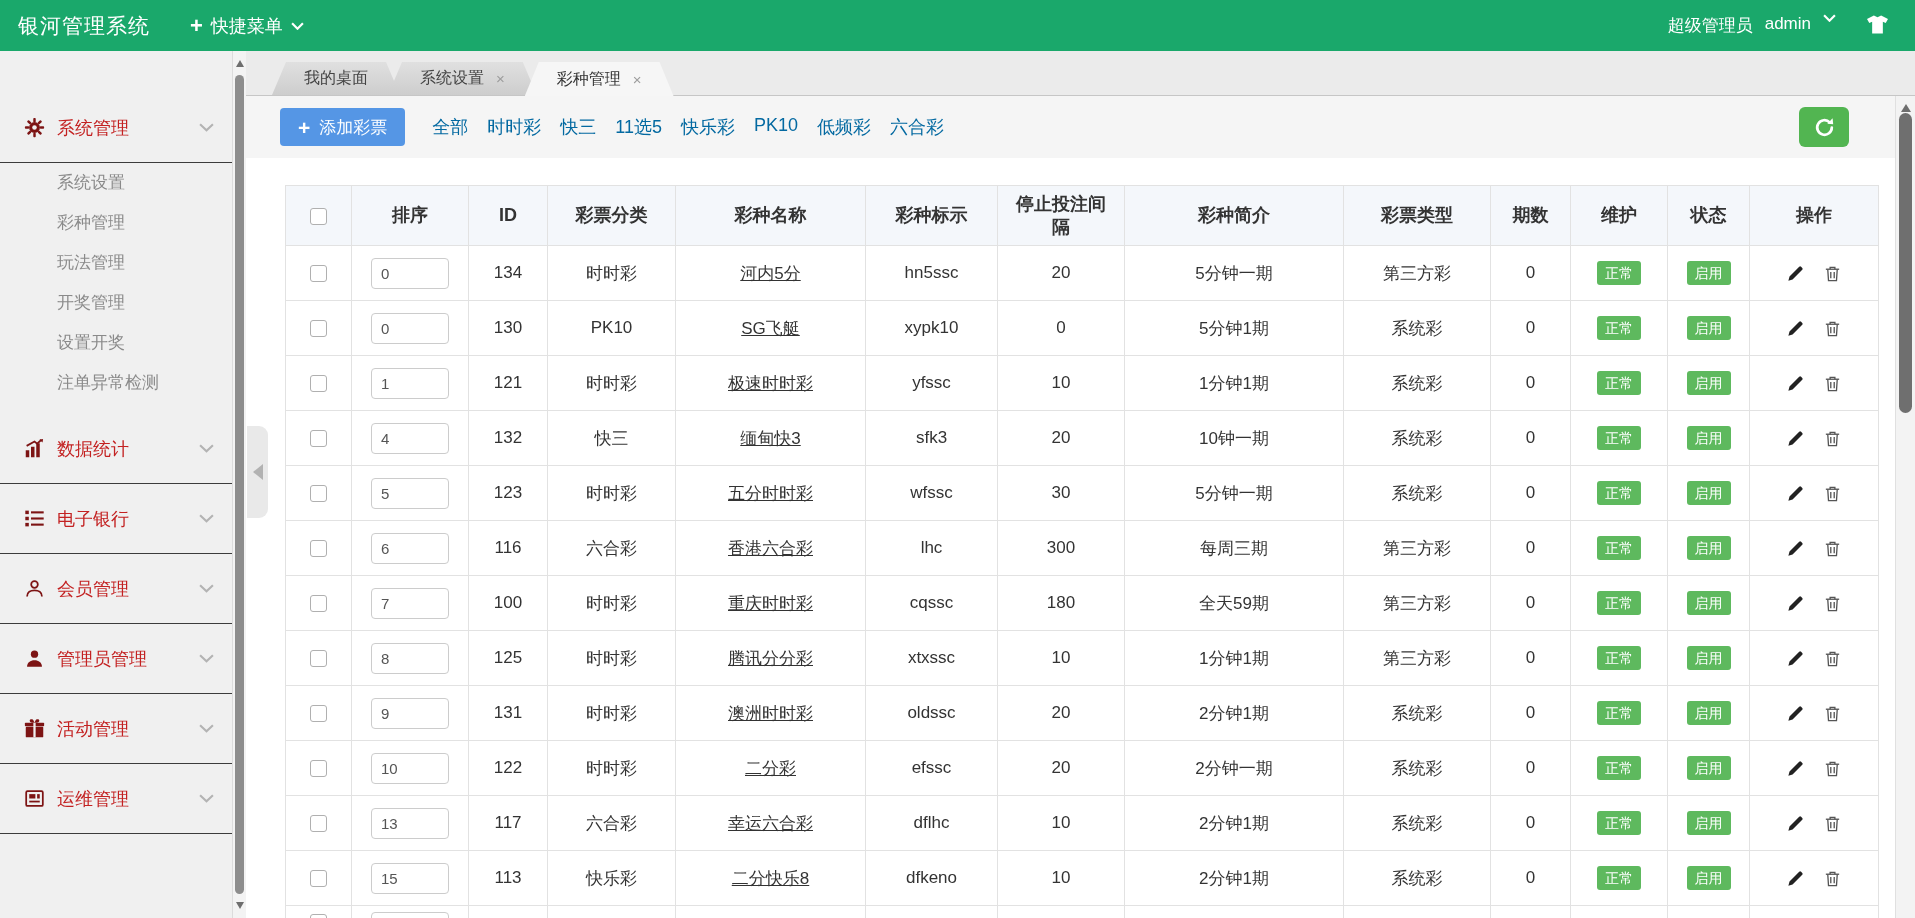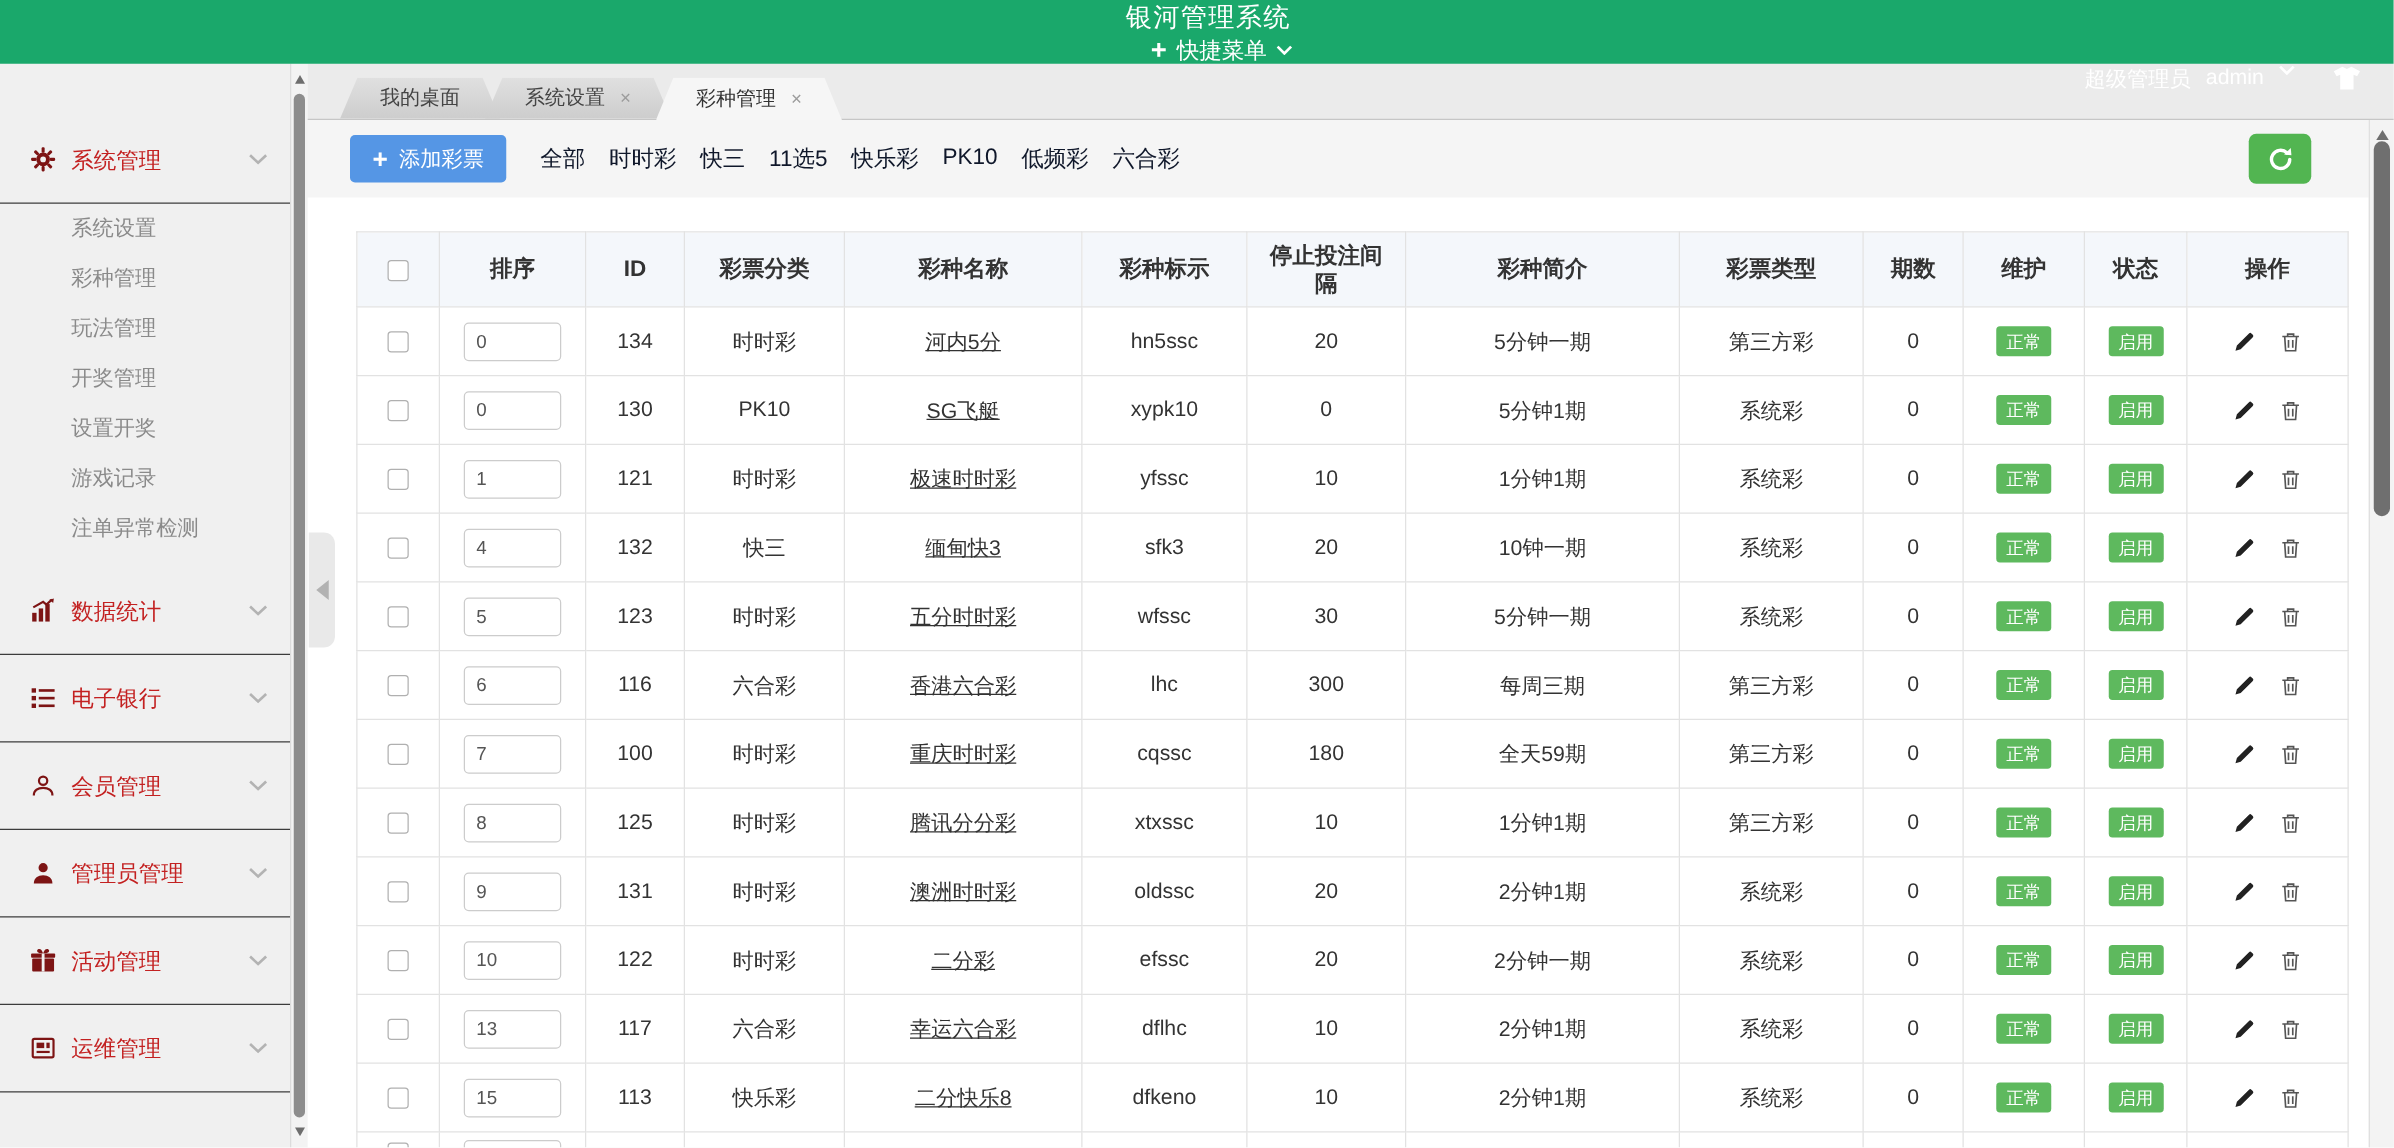--- a/index.html
+++ b/index.html
@@ -7,21 +7,21 @@
   body {
     width:1915px; height:918px; overflow:hidden; position:relative;
     font-family:"Liberation Sans","DejaVu Sans",sans-serif;
     background:#f5f5f5; color:#333;
   }
   .icn svg { display:block; }
 
   
   .topbar {
     position:absolute; top:0; left:0; right:0; height:51px;
-    background:#1aa86b; color:#fff; display:flex; align-items:center; z-index:50;flex-direction:column;
+    background:#1aa86b; color:#fff; display:flex; align-items:center; z-index:50;
   }
   .brand { font-size:21px; margin-left:18px; letter-spacing:1px; }
   .quickmenu { margin-left:40px; font-size:18px; display:flex; align-items:center; gap:8px; cursor:pointer; }
   .quickmenu .plus { font-size:22px; font-weight:bold; line-height:1; }
   .topbar-right { margin-left:auto; display:flex; align-items:flex-start; gap:12px; margin-right:26px; font-size:17px; }
   .topbar-right .tshirt { margin-left:18px; cursor:pointer; }
 
   
   .sidebar {
     position:absolute; top:51px; left:0; width:232px; bottom:0;
@@ -75,21 +75,21 @@
   .toolbar {
     position:absolute; top:45px; left:0; right:20px; height:62px;
     background:#f5f5f5; display:flex; align-items:center; padding-left:34px;
   }
   .add-btn {
     height:38px; padding:0 18px; background:#5596e5; border:none; border-radius:4px;
     color:#fff; font-size:17px; display:flex; align-items:center; gap:9px; cursor:pointer;
     font-family:inherit;
   }
   .add-btn .plus { font-size:21px; font-weight:bold; line-height:1; }
-  .filters { margin-left:27px; display:flex; gap:19px; font-size:18px; color:#0f172a; }
+  .filters { margin-left:27px; display:flex; gap:19px; font-size:18px; color:#0369a1; }
   .filter { cursor:pointer; }
   .refresh-btn {
     margin-left:auto; margin-right:46px; width:50px; height:40px;
     background:#52b551; border:none; border-radius:6px;
     display:flex; align-items:center; justify-content:center; cursor:pointer;
   }
 
   .panel { position:absolute; top:107px; left:0; right:20px; bottom:0; background:#fff; overflow:hidden; }
 
   table.lottery { border-collapse:collapse; table-layout:fixed; width:1593px; margin:27px 0 0 39px; background:#fff; }
@@ -171,21 +171,20 @@
           <path d="M1 1l6 5.5L13 1"></path>
         </svg>
       </span>
     </div>
     <div class="side-sub">
       <div class="side-item">系统设置</div>
       <div class="side-item">彩种管理</div>
       <div class="side-item">玩法管理</div>
       <div class="side-item">开奖管理</div>
       <div class="side-item">设置开奖</div>
-      <div class="side-item">游戏记录</div>
       <div class="side-item">注单异常检测</div>
     </div>
     <div class="side-group-header">
       <span class="icn gicon">
         <svg viewBox="0 0 24 24" width="21" height="21" fill="currentColor">
           <rect x="2" y="14" width="4" height="8"></rect>
           <rect x="8" y="10" width="4" height="12"></rect>
           <rect x="14" y="6" width="4" height="16"></rect>
           <path d="M3 9 12 4l3 2.5L20 2" fill="none" stroke="currentColor" stroke-width="2"></path>
           <path d="M21.8 1l-4.2 1 3.6 3z"></path>

